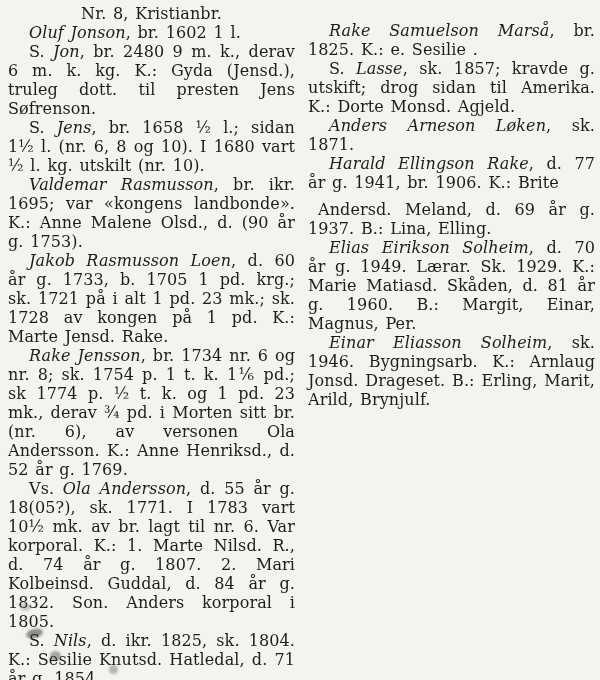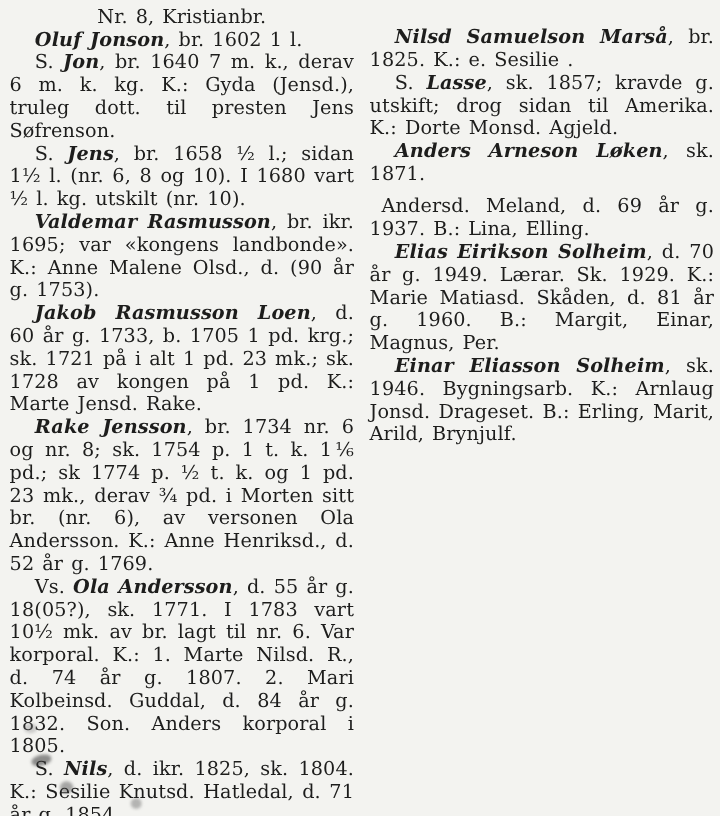--- a/index.html
+++ b/index.html
@@ -44,53 +44,53 @@
   }
   p.entry {
     text-indent: 21px;
   }
   p.continuation {
     text-indent: 10px;
     margin-top: 8px;
   }
   .it {
     font-style: italic;
-    font-weight: bold;
   }
   
   .smudge {
     position: absolute;
     border-radius: 50%;
     filter: blur(1.2px);
     pointer-events: none;
   }
   .sm1 { left: 26px; top: 629px; width: 17px; height: 9px;  background: rgba(55,55,55,0.55); transform: rotate(-14deg); }
   .sm2 { left: 50px; top: 651px; width: 11px; height: 10px; background: rgba(70,70,70,0.45); }
   .sm3 { left: 109px; top: 665px; width: 9px;  height: 9px;  background: rgba(85,85,85,0.40); }
   .sm4 { left: 20px; top: 603px; width: 11px; height: 8px;  background: rgba(130,130,130,0.35); }
 </style>
 </head>
 <body>
 
 <div class="page">
   <div class="col col-left">
       <p class="heading"><span>Nr. 8, Kristianbr.</span></p>
       <p class="entry"><span class="it">Oluf Jonson</span><span>, br. 1602 1 l.</span></p>
-      <p class="entry"><span>S. </span><span class="it">Jon</span><span>, br. 1640 7 m. k., derav 6 m. k. kg. K.: Gyda (Jensd.), truleg dott. til presten Jens Søfrenson.</span></p>
+      <p class="entry"><span>S. </span><span class="it">Jon</span><span>, br. 2480 9 m. k., derav 6 m. k. kg. K.: Gyda (Jensd.), truleg dott. til presten Jens Søfrenson.</span></p>
       <p class="entry"><span>S. </span><span class="it">Jens</span><span>, br. 1658 ½ l.; sidan 1½ l. (nr. 6, 8 og 10). I 1680 vart ½ l. kg. utskilt (nr. 10).</span></p>
       <p class="entry"><span class="it">Valdemar Rasmusson</span><span>, br. ikr. 1695; var «kongens landbonde». K.: Anne Malene Olsd., d. (90 år g. 1753).</span></p>
       <p class="entry"><span class="it">Jakob Rasmusson Loen</span><span>, d. 60 år g. 1733, b. 1705 1 pd. krg.; sk. 1721 på i alt 1 pd. 23 mk.; sk. 1728 av kongen på 1 pd. K.: Marte Jensd. Rake.</span></p>
       <p class="entry"><span class="it">Rake Jensson</span><span>, br. 1734 nr. 6 og nr. 8; sk. 1754 p. 1 t. k. 1⅙ pd.; sk 1774 p. ½ t. k. og 1 pd. 23 mk., derav ¾ pd. i Morten sitt br. (nr. 6), av versonen Ola Andersson. K.: Anne Henriksd., d. 52 år g. 1769.</span></p>
       <p class="entry"><span>Vs. </span><span class="it">Ola Andersson</span><span>, d. 55 år g. 18(05?), sk. 1771. I 1783 vart 10½ mk. av br. lagt til nr. 6. Var korporal. K.: 1. Marte Nilsd. R., d. 74 år g. 1807. 2. Mari Kolbeinsd. Guddal, d. 84 år g. 1832. Son. Anders korporal i 1805.</span></p>
       <p class="entry"><span>S. </span><span class="it">Nils</span><span>, d. ikr. 1825, sk. 1804. K.: Sesilie Knutsd. Hatledal, d. 71 år g. 1854.</span></p>
     </div>
   <div class="col col-right">
-      <p class="entry"><span class="it">Nilsd Samuelson Marså</span><span>, br. 1825. K.: e. Sesilie .</span></p>
+      <p class="entry"><span class="it">Rake Samuelson Marså</span><span>, br. 1825. K.: e. Sesilie .</span></p>
       <p class="entry"><span>S. </span><span class="it">Lasse</span><span>, sk. 1857; kravde g. utskift; drog sidan til Amerika. K.: Dorte Monsd. Agjeld.</span></p>
       <p class="entry"><span class="it">Anders Arneson Løken</span><span>, sk. 1871.</span></p>
+      <p class="entry"><span class="it">Harald Ellingson Rake</span><span>, d. 77 år g. 1941, br. 1906. K.: Brite</span></p>
       <p class="continuation"><span>Andersd. Meland, d. 69 år g. 1937. B.: Lina, Elling.</span></p>
       <p class="entry"><span class="it">Elias Eirikson Solheim</span><span>, d. 70 år g. 1949. Lærar. Sk. 1929. K.: Marie Matiasd. Skåden, d. 81 år g. 1960. B.: Margit, Einar, Magnus, Per.</span></p>
       <p class="entry"><span class="it">Einar Eliasson Solheim</span><span>, sk. 1946. Bygningsarb. K.: Arnlaug Jonsd. Drageset. B.: Erling, Marit, Arild, Brynjulf.</span></p>
     </div>
   <div class="smudge sm1"></div>
   <div class="smudge sm2"></div>
   <div class="smudge sm3"></div>
   <div class="smudge sm4"></div>
 </div>
 

